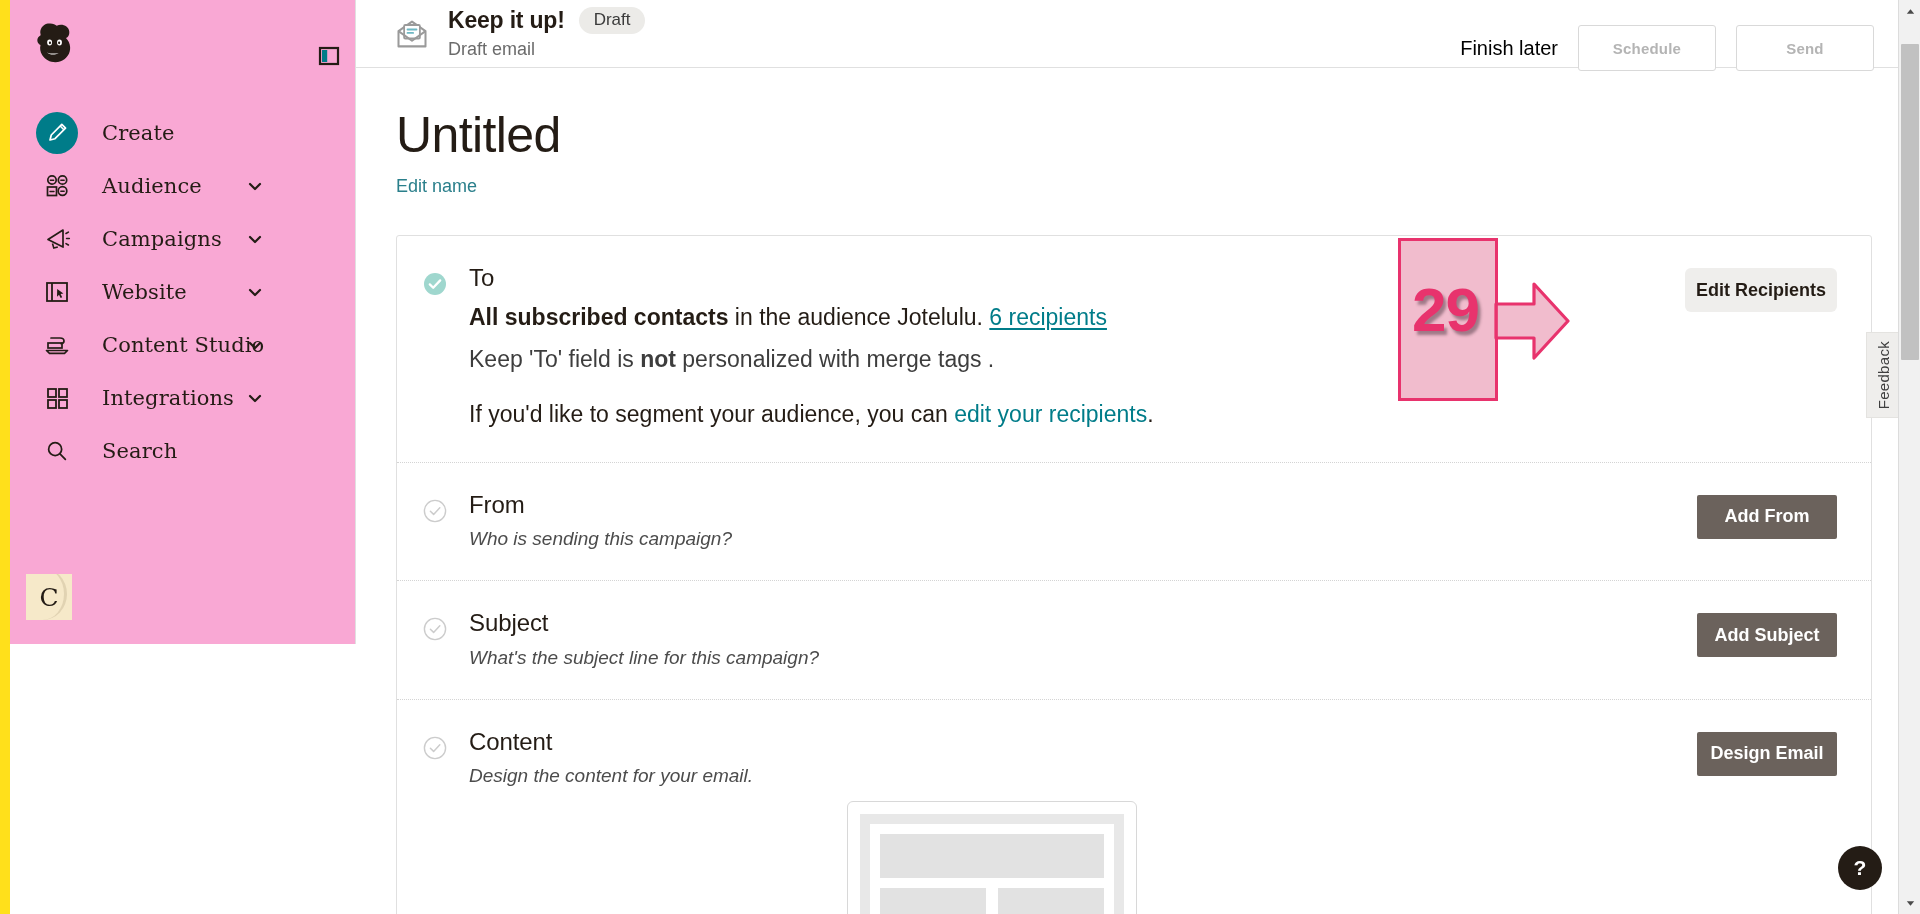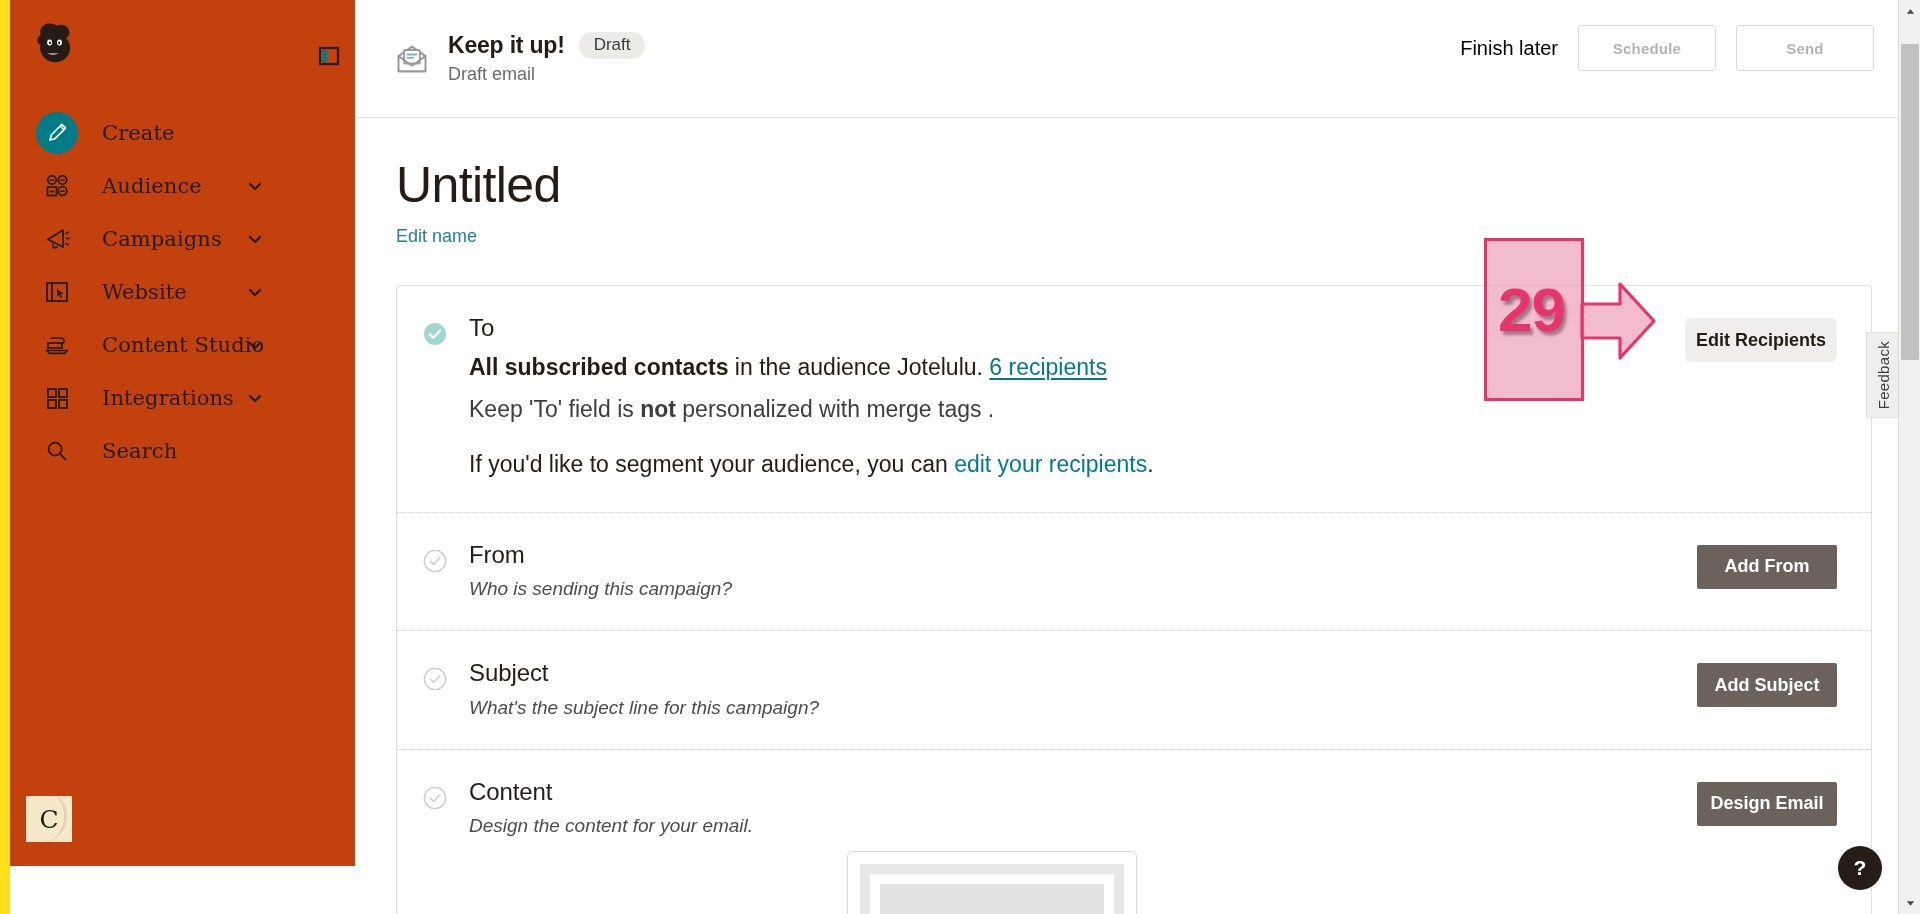--- a/index.html
+++ b/index.html
@@ -9,22 +9,22 @@
     background: #ffffff;
     font-family: "Liberation Sans", sans-serif;
     -webkit-font-smoothing: antialiased;
   }
 
   #app { position: relative; width: 1920px; height: 914px; display: flex; }
 
   
   .sidebar {
     position: relative;
-    width: 356px; height: 866px;
-    background: #c2410c;
+    width: 356px; height: 644px;
+    background: #f9a8d4;
     border-right: 1px solid #e0e0e0;
     flex: 0 0 356px;
     padding-left: 20px;
   }
   .yellow-rail {
     position: absolute; left: 0; top: 0;
     width: 10px; height: 914px;
     background: #ffe01b;
   }
 
@@ -99,21 +99,21 @@
   .main {
     position: relative;
     width: 1564px; height: 914px;
     background: #ffffff;
     flex: 1 1 auto;
   }
 
   
   .topbar {
     position: relative;
-    height: 118px;
+    height: 68px;
     border-bottom: 1px solid #e0e0e0;
     display: flex; align-items: center;
   }
   .topbar-left { display: flex; align-items: center; padding-left: 38px; }
   .mail-icon { width: 36px; height: 36px; margin-right: 18px; flex: 0 0 36px; }
   .camp-title-wrap { display: flex; flex-direction: column; justify-content: center; }
   .camp-title-row { display: flex; align-items: center; }
   .camp-title {
     font-size: 23px; font-weight: bold; color: #241c15;
     letter-spacing: -.2px;
@@ -287,21 +287,21 @@
     position: absolute; left: 2px; top: 44px;
     width: 18px; height: 316px;
     background: #c1c1c1;
     border-radius: 1px;
     cursor: pointer;
   }
 
   
   .anno {
     position: absolute;
-    left: 1484px; top: 238px;
+    left: 1398px; top: 238px;
     width: 128px; height: 207px;
     pointer-events: none;
     z-index: 50;
   }
   .anno-box {
     position: absolute; left: 0; top: 0;
     width: 100px; height: 163px;
     background: rgba(233,147,174,.62);
     border: 3px solid #e8336d;
   }

